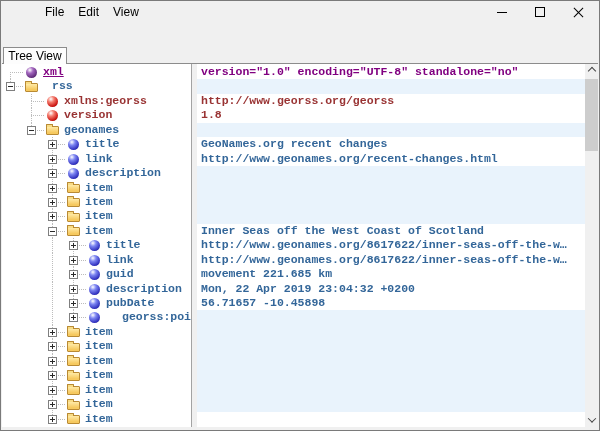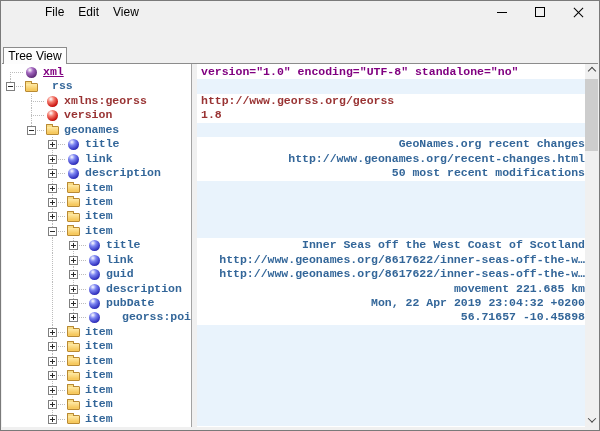--- a/index.html
+++ b/index.html
@@ -47,21 +47,21 @@
 
   
   .rows{position:absolute;left:0;top:1px;right:0;}
   .trow{position:relative;height:14.45px;}
   .vrow{position:relative;height:14.45px;}
   .vrow.folderbg{background:#e9f3fc;}
   .mono, .tlabel, .vtext{font-family:"Liberation Mono",monospace;font-size:11.5px;font-weight:bold;
         line-height:14.45px;white-space:nowrap;}
   .vtext{display:block;padding-left:4px;overflow:hidden;}
   .tlabel{position:absolute;top:0;}
-  .c-elem{color:#336699;text-align:right;} .c-folder{color:#336699;} .c-attr{color:#993333;} .c-decl{color:#800080;}
+  .c-elem{color:#336699;} .c-folder{color:#336699;} .c-attr{color:#993333;} .c-decl{color:#800080;}
   .u{text-decoration:underline;}
 
   
   .vg{position:absolute;width:1px;background-image:repeating-linear-gradient(to bottom,#bcbcbc 0,#bcbcbc 1px,transparent 1px,transparent 2px);}
   .vg.full{top:0;height:100%;}
   .vg.top{top:0;height:50%;}
   .vg.bot{top:50%;height:50%;}
   .hg{position:absolute;top:7px;height:1px;width:14px;background-image:repeating-linear-gradient(to right,#bcbcbc 0,#bcbcbc 1px,transparent 1px,transparent 2px);}
 
   
@@ -388,23 +388,20 @@
           </div>
           <div class="vrow">
             <span class="vtext c-attr">1.8</span>
           </div>
           <div class="vrow folderbg"></div>
           <div class="vrow">
             <span class="vtext c-elem">GeoNames.org recent changes</span>
           </div>
           <div class="vrow">
             <span class="vtext c-elem">http://www.geonames.org/recent-changes.html</span>
-          </div>
-          <div class="vrow">
-            <span class="vtext c-elem">50 most recent modifications</span>
           </div>
           <div class="vrow folderbg"></div>
           <div class="vrow folderbg"></div>
           <div class="vrow folderbg"></div>
           <div class="vrow folderbg"></div>
           <div class="vrow">
             <span class="vtext c-elem">Inner Seas off the West Coast of Scotland</span>
           </div>
           <div class="vrow">
             <span class="vtext c-elem">http://www.geonames.org/8617622/inner-seas-off-the-w…</span>

